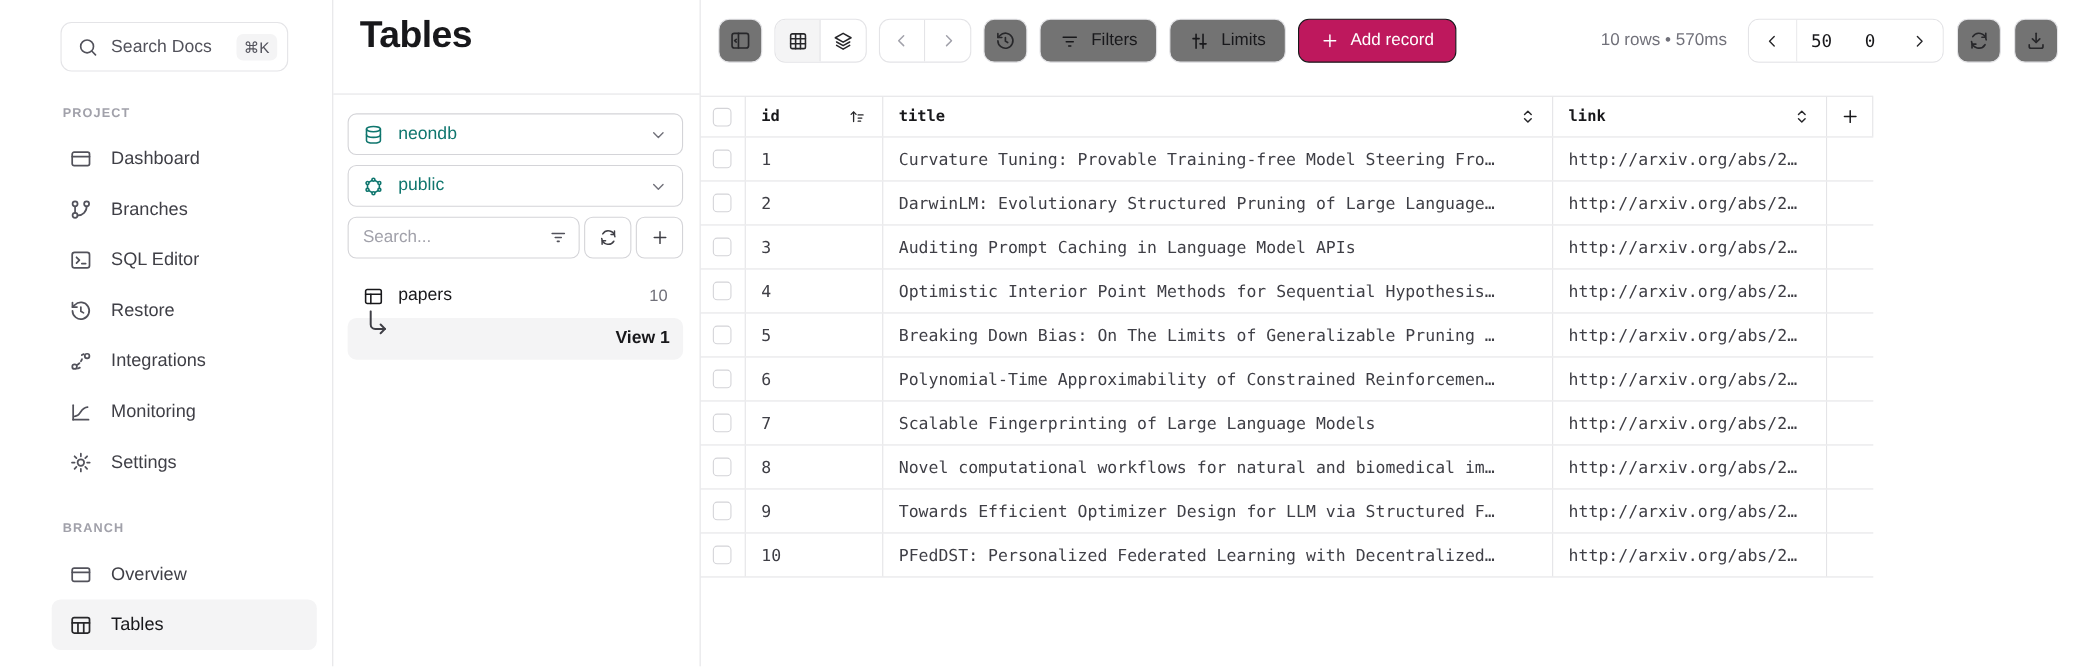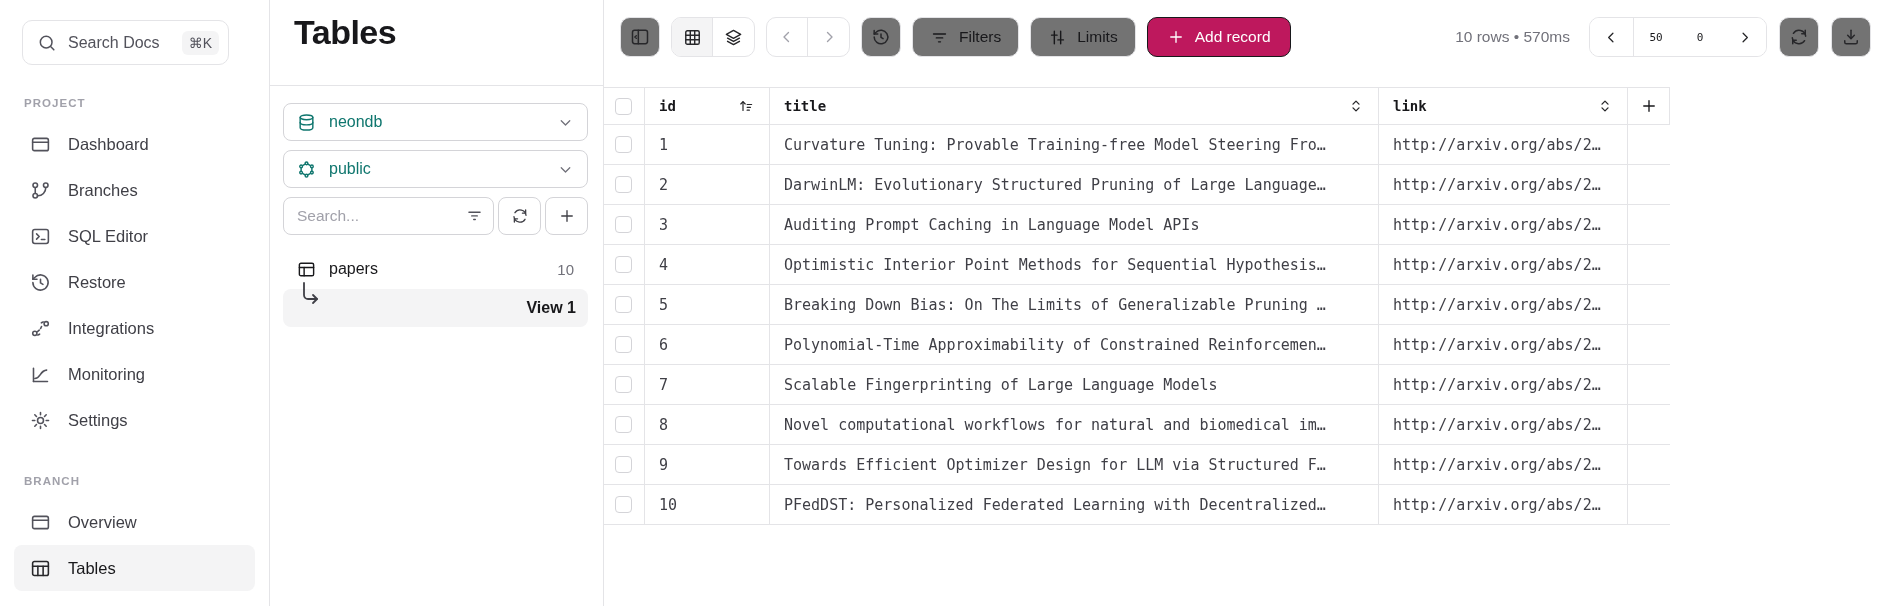--- a/index.html
+++ b/index.html
@@ -1,17 +1,17 @@
 <!DOCTYPE html>
 <html><head>
 <meta charset="utf-8">
 <style>
   * { margin:0; padding:0; box-sizing:border-box; }
   html,body { width:1887px; height:606px; background:#fff; font-family:"Liberation Sans",sans-serif; color:#18181b; overflow:hidden; }
-  .app { display:flex; width:1887px; height:606px; }
+  .app { display:flex; width:1887px; height:606px;padding-left:33px; }
   svg.ic { stroke:currentColor; fill:none; stroke-width:1.8; stroke-linecap:round; stroke-linejoin:round; display:block; flex:none; }
 
   
   .sidebar { width:270px; flex:none; border-right:1px solid #e4e4e7; padding:20px 14px 0 14px; }
   .search-docs { display:flex; align-items:center; gap:11px; height:45px; width:207px; margin-left:8px;
     border:1px solid #e4e4e7; border-radius:10px; background:#fff; padding:0 9px 0 14px; color:#52525b; font-size:16px; cursor:pointer; }
   .search-docs .kbd { margin-left:auto; background:#f4f4f5; border-radius:6px; padding:4px 7px; font-size:14px; color:#52525b; }
   .section-label { font-size:11.5px; font-weight:700; letter-spacing:0.09em; color:#a1a1aa; margin:32px 0 12px 10px; }
   .nav-item { display:flex; align-items:center; gap:17px; height:46px; padding:0 16px; border-radius:8px; font-size:16.5px; color:#3f3f46; cursor:pointer; }
   .nav-item svg { color:#52525b; }
@@ -53,21 +53,21 @@
   .seg > div.on { background:#f4f4f5; }
   .seg.pale > div { color:#a1a1aa; }
   .add-btn { height:40px; border:1px solid #18181b; border-radius:10px; background:#be185d; color:#fff;
     display:flex; align-items:center; gap:10px; padding:0 19px; font-size:15.5px; font-weight:500; cursor:pointer; }
   .tb-right { margin-left:auto; display:flex; align-items:center; gap:12px; }
   .status { color:#71717a; font-size:15.5px; margin-right:7px; white-space:nowrap; }
   .pager { display:flex; height:40px; border:1px solid #e4e4e7; border-radius:10px; overflow:hidden; background:#fff; }
   .pager > * { width:44px; height:100%; display:flex; align-items:center; justify-content:center; border-right:1px solid #e4e4e7; }
   .pager > *:last-child { border-right:none; }
   .pager .pg-nav { color:#27272a; cursor:pointer; background:#fff; }
-  .pager input { border:none; outline:none; text-align:center; font-family:"DejaVu Sans Mono",monospace; font-size:11px; color:#18181b; width:44px; padding:0; }
+  .pager input { border:none; outline:none; text-align:center; font-family:"DejaVu Sans Mono",monospace; font-size:16px; color:#18181b; width:44px; padding:0; }
 
   
   .grid { width:1066px; }
   .ghead { display:grid; grid-template-columns:41px 125px 609px 249px 42px; height:38px;
     border-top:1px solid #e4e4e7; border-bottom:1px solid #e4e4e7; }
   .ghead > div { display:flex; align-items:center; border-right:1px solid #e4e4e7; padding:0 14px;
     font-family:"DejaVu Sans Mono",monospace; font-weight:700; font-size:14px; color:#18181b; }
   .grow { display:grid; grid-template-columns:41px 125px 609px 249px; height:40px; border-bottom:1px solid #e4e4e7; }
   .grow > div { display:flex; align-items:center; border-right:1px solid #e4e4e7; padding:0 14px;
     font-family:"DejaVu Sans Mono",monospace; font-size:15px; color:#3f3f46; white-space:nowrap; overflow:hidden; }

